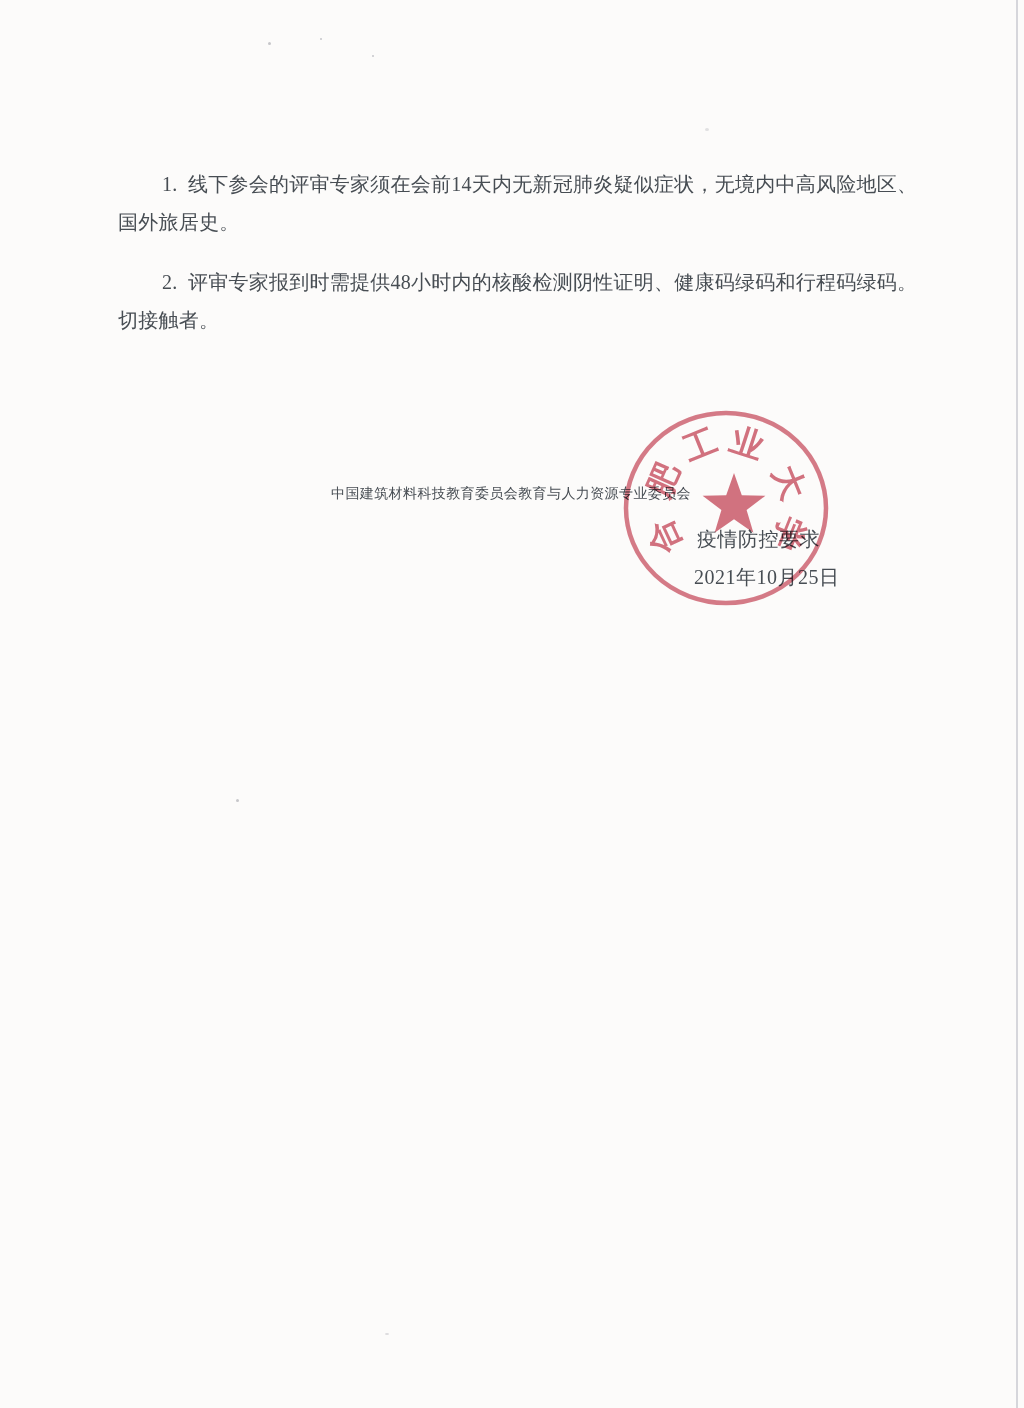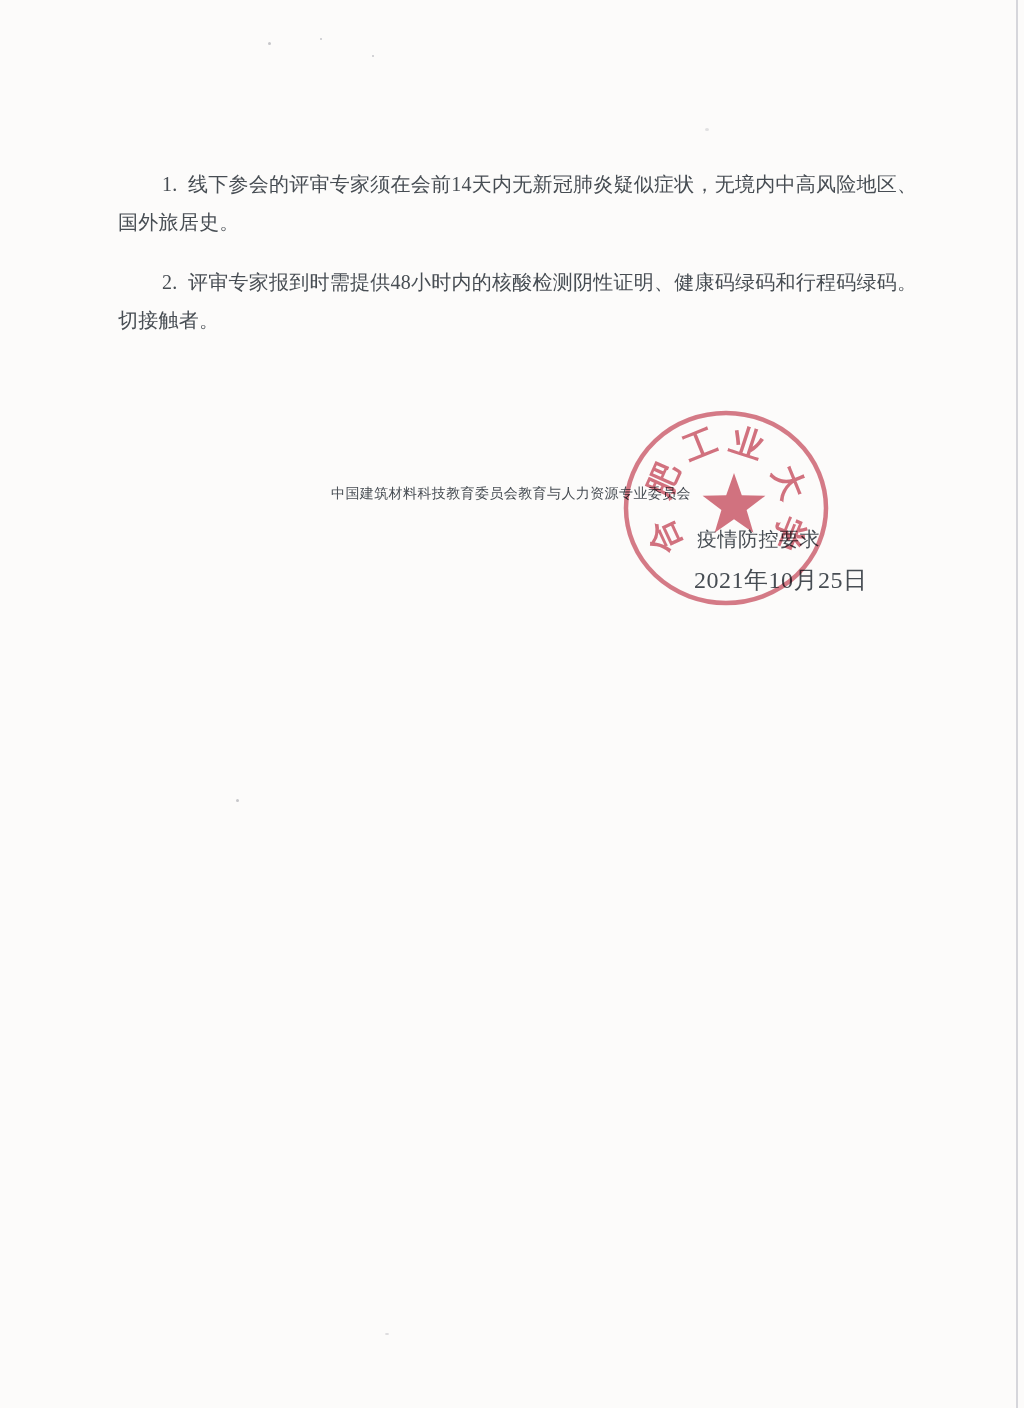--- a/index.html
+++ b/index.html
@@ -52,21 +52,21 @@
   .sig-univ {
     position: absolute;
     left: 697px; top: 526px;
     font-size: 20px;
     letter-spacing: 0.5px;
     white-space: pre;
   }
   .sig-date {
     position: absolute;
     left: 694px; top: 564px;
-    font-size: 24px;
+    font-size: 20px;
     letter-spacing: 0.5px;
     white-space: pre;
   }
   .seal {
     position: absolute;
     left: 621px; top: 408px;
     width: 210px; height: 200px;
     mix-blend-mode: multiply;
     opacity: 0.92;
     filter: blur(0.3px);

